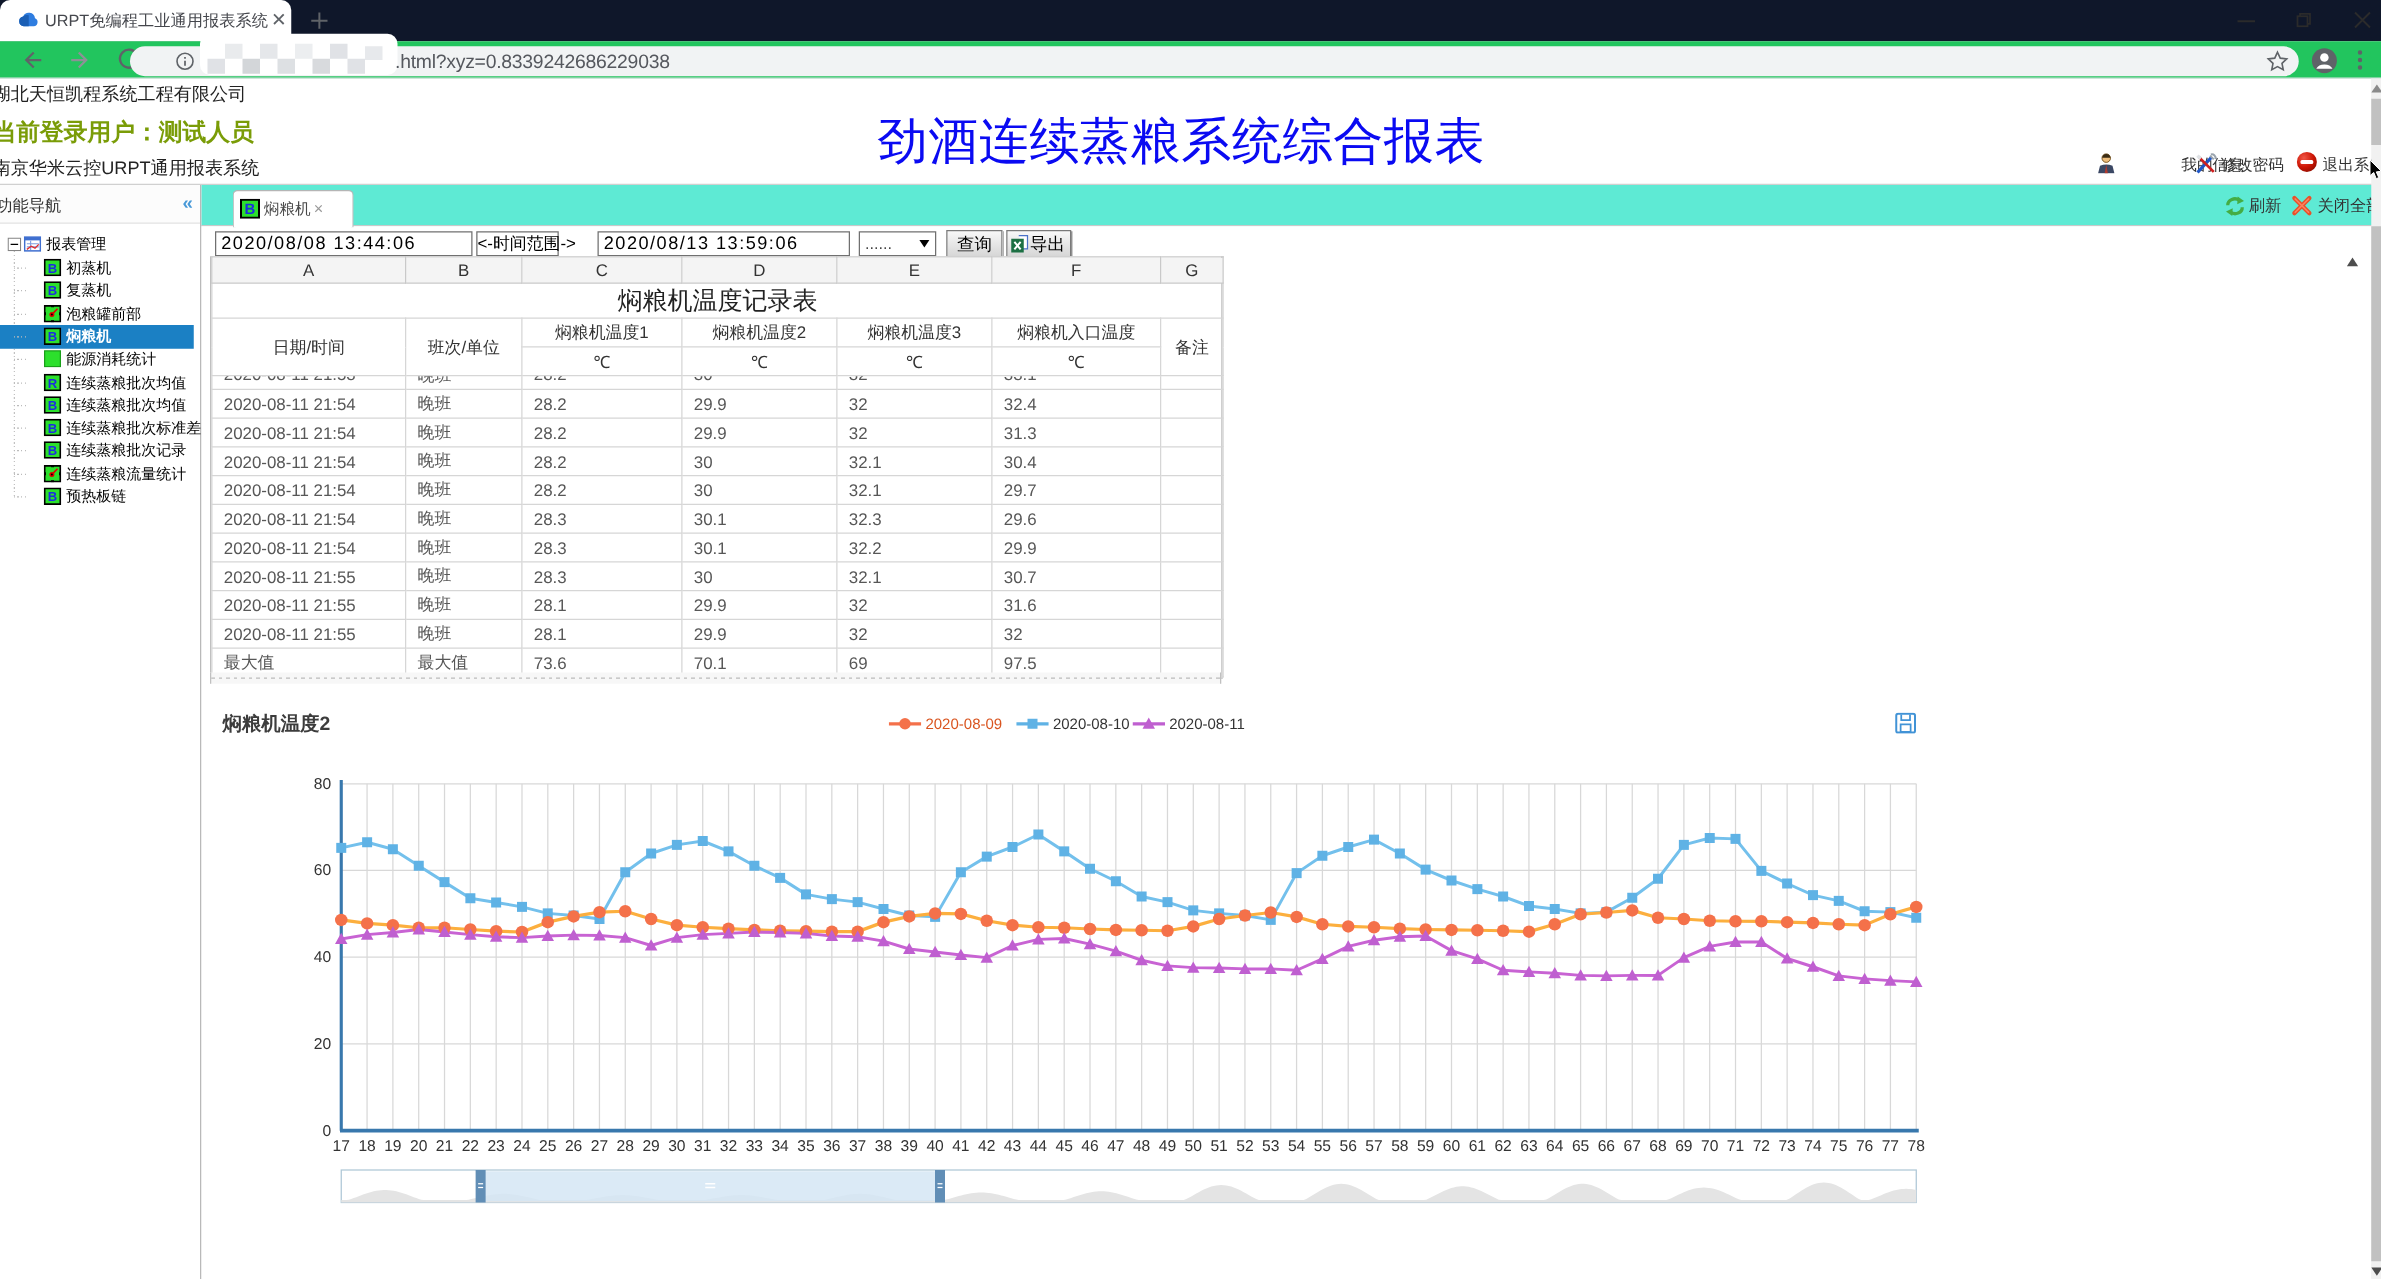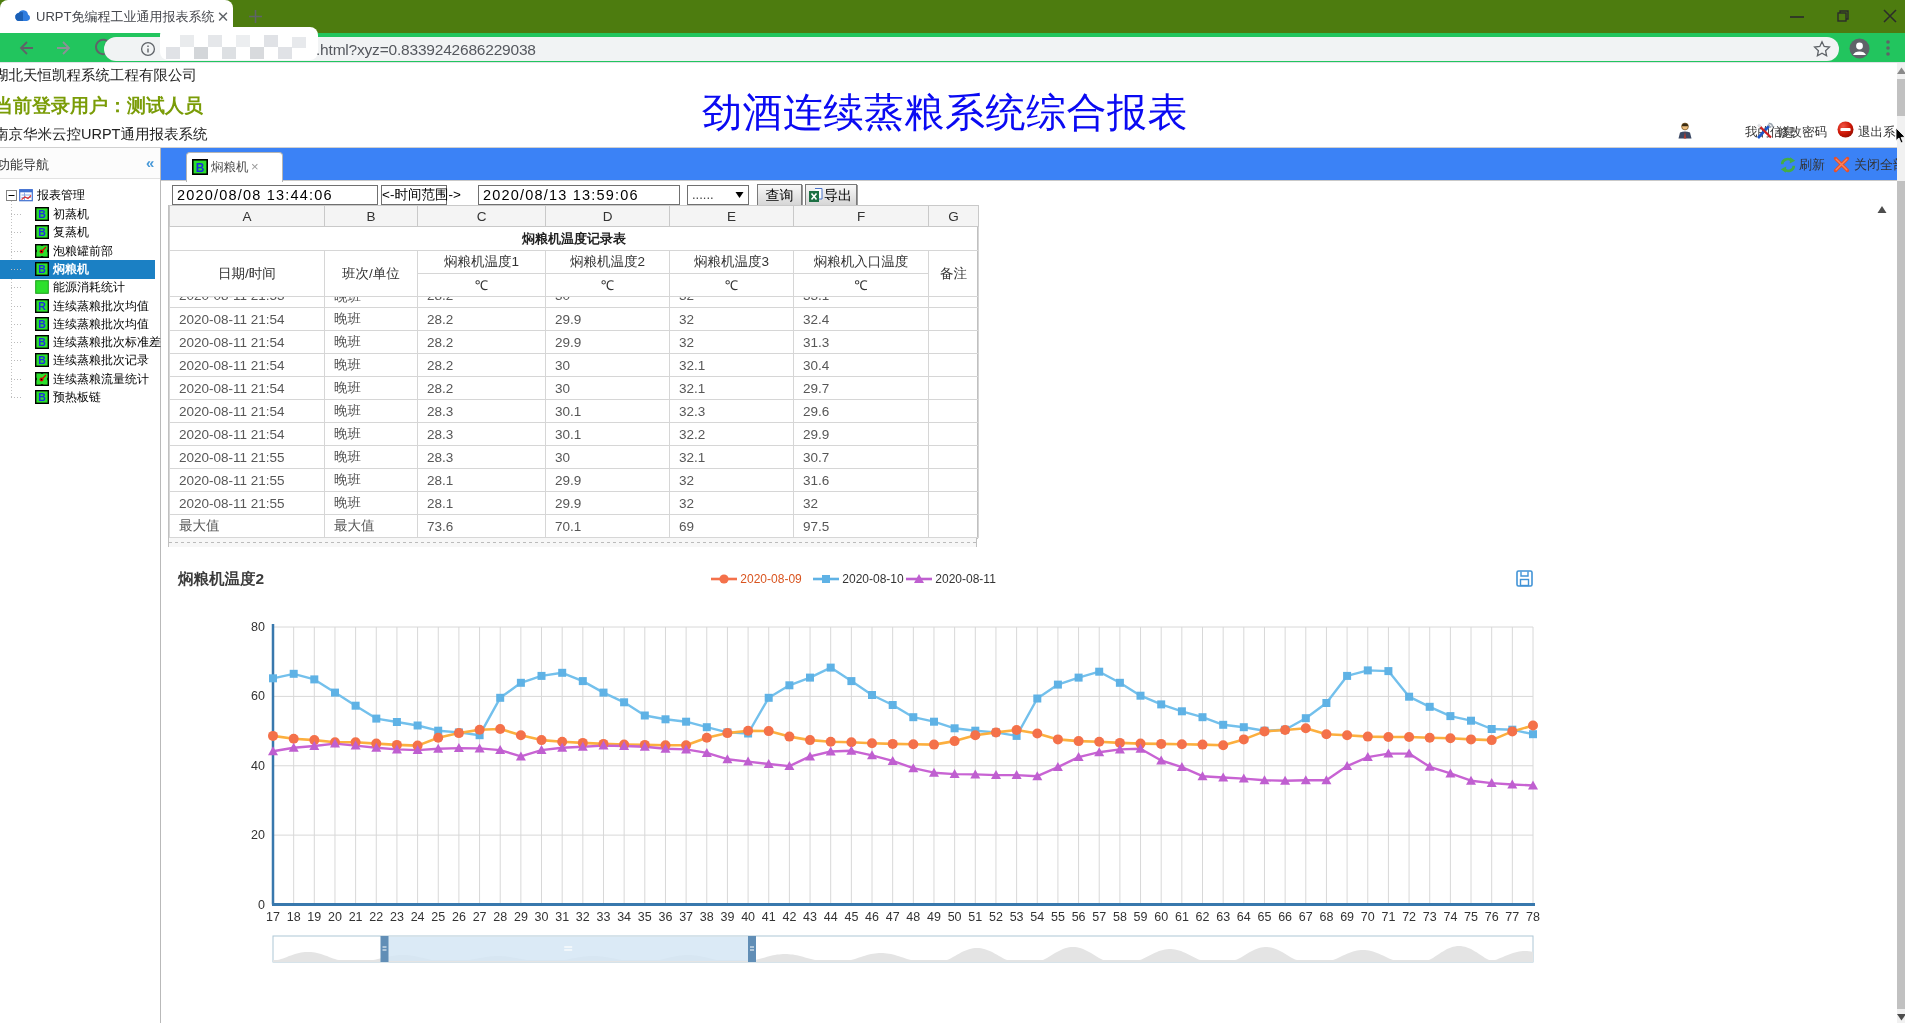--- a/index.html
+++ b/index.html
@@ -1,18 +1,18 @@
 <!DOCTYPE html>
 <html><head><meta charset="utf-8">
 <style>
 *{margin:0;padding:0;box-sizing:border-box}
 html,body{width:1905px;height:1023px;overflow:hidden;font-family:"Liberation Sans",sans-serif;background:#fff}
 .abs{position:absolute}
 
-#tabstrip{left:0;top:0;width:1905px;height:33px;background:#4d7c0f}
+#tabstrip{left:0;top:0;width:1905px;height:33px;background:#0f172a}
 #tab{left:0;top:0;width:233px;height:33px;background:#fff;border-radius:8px 8px 0 0}
 #tabtitle{left:36px;top:0;height:33px;line-height:34px;font-size:13px;color:#45474d;white-space:nowrap}
 #tabx{left:215px;top:9px;width:16px;height:16px;color:#5f6368;font-size:15px;line-height:15px;text-align:center}
 
 #addr{left:0;top:33px;width:1905px;height:30px;background:#22c55e;border-bottom:1px solid #e0e2e6}
 #pill{left:104px;top:4px;width:1735px;height:24px;background:#f1f3f4;border-radius:13px}
 #urltext{left:316px;top:3px;height:26px;line-height:27px;font-size:15.5px;color:#55585e;letter-spacing:-0.2px}
 #censor{left:160px;top:-6px;width:158px;height:33px;background:#fff;border-radius:8px}
 
 #pagehead{left:0;top:63px;width:1905px;height:84px;background:#fff}
@@ -25,35 +25,35 @@
 #app{left:0;top:147px;width:1905px;height:876px;background:#fff;border-top:1px solid #d0d0d0}
 
 #side{left:0;top:0;width:161px;height:876px;background:#fff;border-right:1px solid #b9b9b9}
 #sidehead{left:0;top:0;width:160px;height:31px;border-bottom:1px solid #e2e2e2;background:#fcfcfc}
 #sidehead .t{left:-3px;top:8px;font-size:13px;color:#333}
 #sidehead .c{left:146px;top:6px;font-size:15px;color:#4899d8;font-weight:bold}
 .trow{left:0;height:19px;line-height:19px;font-size:12px;color:#000;white-space:nowrap}
 .trow .ic{position:absolute;top:2px}
 .tsel{background:#1b80c4;color:#fff;font-weight:bold}
 
-#mainstrip{left:161px;top:0;width:1744px;height:33px;background:#3b82f6;border-bottom:1px solid #c9c9c9}
+#mainstrip{left:161px;top:0;width:1744px;height:33px;background:#5eead4;border-bottom:1px solid #c9c9c9}
 #atab{left:186px;top:4px;width:97px;height:30px;background:#fff;border:1px solid #b5b5b5;border-bottom:none;border-radius:4px 4px 0 0;z-index:3}
 #atab .tt{left:24px;top:0;line-height:28px;font-size:12.5px;color:#4a4a4a}
 #atab .tx{left:64px;top:0;line-height:27px;font-size:13px;color:#999}
 .stripbtn{top:0;height:33px;line-height:34px;font-size:13px;color:#333;white-space:nowrap}
 
 #toolbar{left:161px;top:33px;width:1744px;height:24px;background:#fff}
 .tin{position:absolute;top:4px;height:20px;border:1px solid #707070;background:#fff;font-size:14.5px;letter-spacing:1.2px;color:#000;line-height:18px;padding-left:4px;white-space:nowrap}
 .btn{position:absolute;top:3px;height:22px;background:linear-gradient(180deg,#f8f8f8,#d6d6d6);border:1px solid #7a7a7a;box-shadow:1px 1px 0 #9a9a9a;font-size:14px;color:#000;text-align:center;line-height:20px}
 
 #grid{left:168px;top:57px;width:810px;background:#fff;border:1px solid #c0c0c0;border-top:none}
 table{border-collapse:collapse;table-layout:fixed;width:809px}
 td{border:1px solid #d6d6d6;font-size:13.5px;color:#575757;height:23px;padding:0 0 0 9px;overflow:hidden;white-space:nowrap}
 tr.letters td{background:#f4f4f4;border-color:#c9c9c9;color:#333;text-align:center;height:21px;padding:0;font-size:13.5px}
-tr.ttl td{font-weight:bold;font-size:13px;color:#222;text-align:center;height:24px;padding:0}
+tr.ttl td{font-weight:normal;font-size:20px;color:#222;text-align:center;height:24px;padding:0}
 tr.hh td{color:#333;text-align:center;padding:0;height:23px;font-size:13.5px}
 tr.part td{height:11px;position:relative}
 tr.part td span{position:absolute;top:-9px;left:9px}
 #hsb{left:168px;top:390px;width:809px;height:9px;background:#f7f7f7;border-left:1px solid #c0c0c0;border-right:1px solid #c0c0c0}
 #hsb i{display:block;margin-top:4px;height:1px;background:repeating-linear-gradient(90deg,#bbb 0 3px,transparent 3px 6px)}
 
 #gbar{left:161px;top:398px;width:1744px;z-index:4;height:17px;background:linear-gradient(180deg,#f6f6f6,#e6e6e6);border-top:1px solid #d8d8d8;border-bottom:1px solid #dddddd}
 #gbar .t{left:15px;top:1px;font-size:12px;color:#333;line-height:15px}
 
 #charttitle{left:178px;top:569px;font-size:15.5px;font-weight:bold;color:#3c3c3c}

